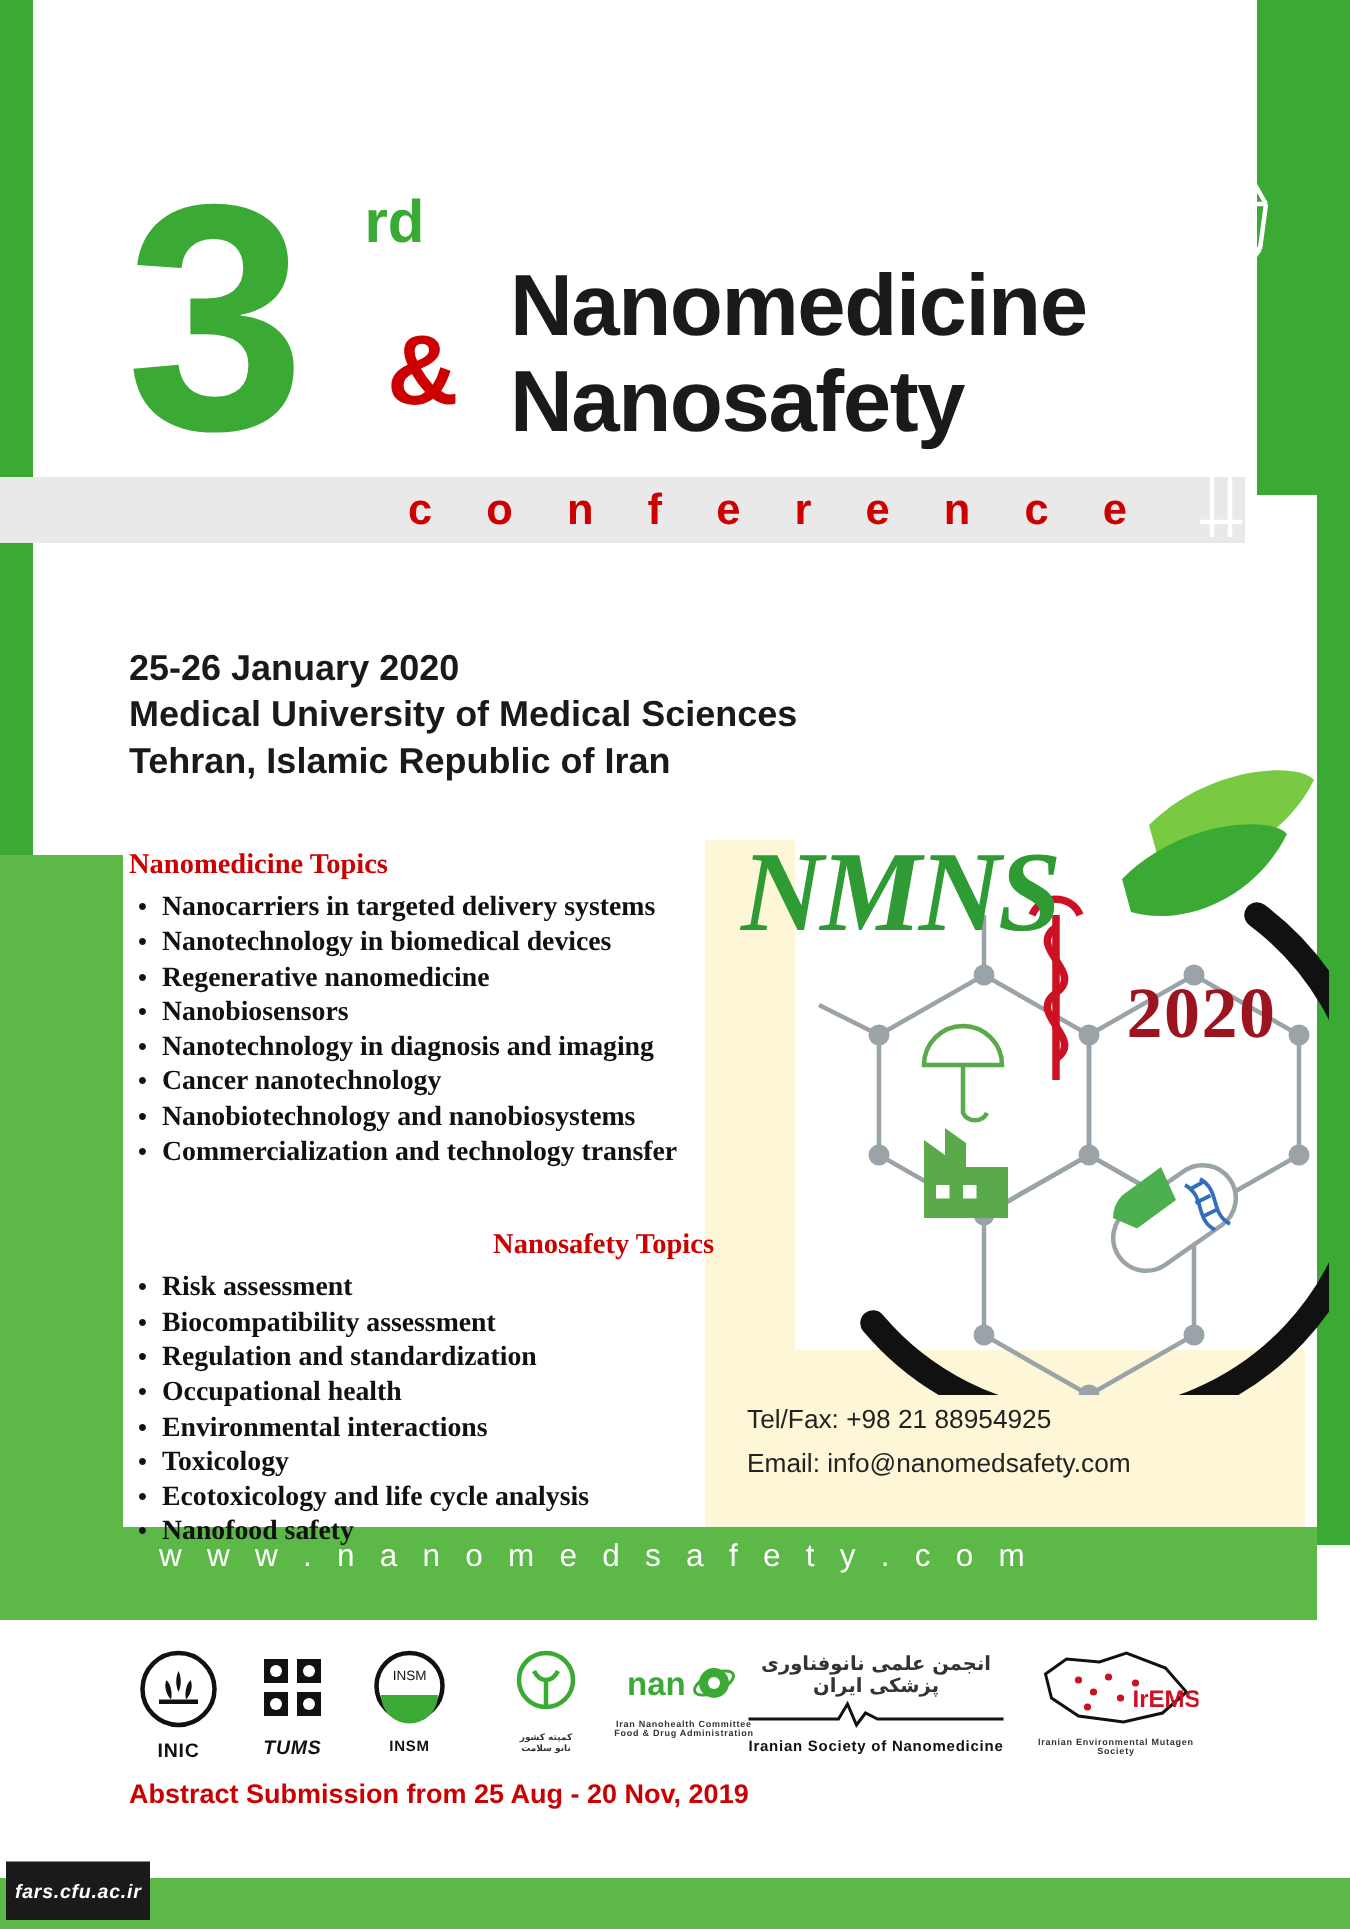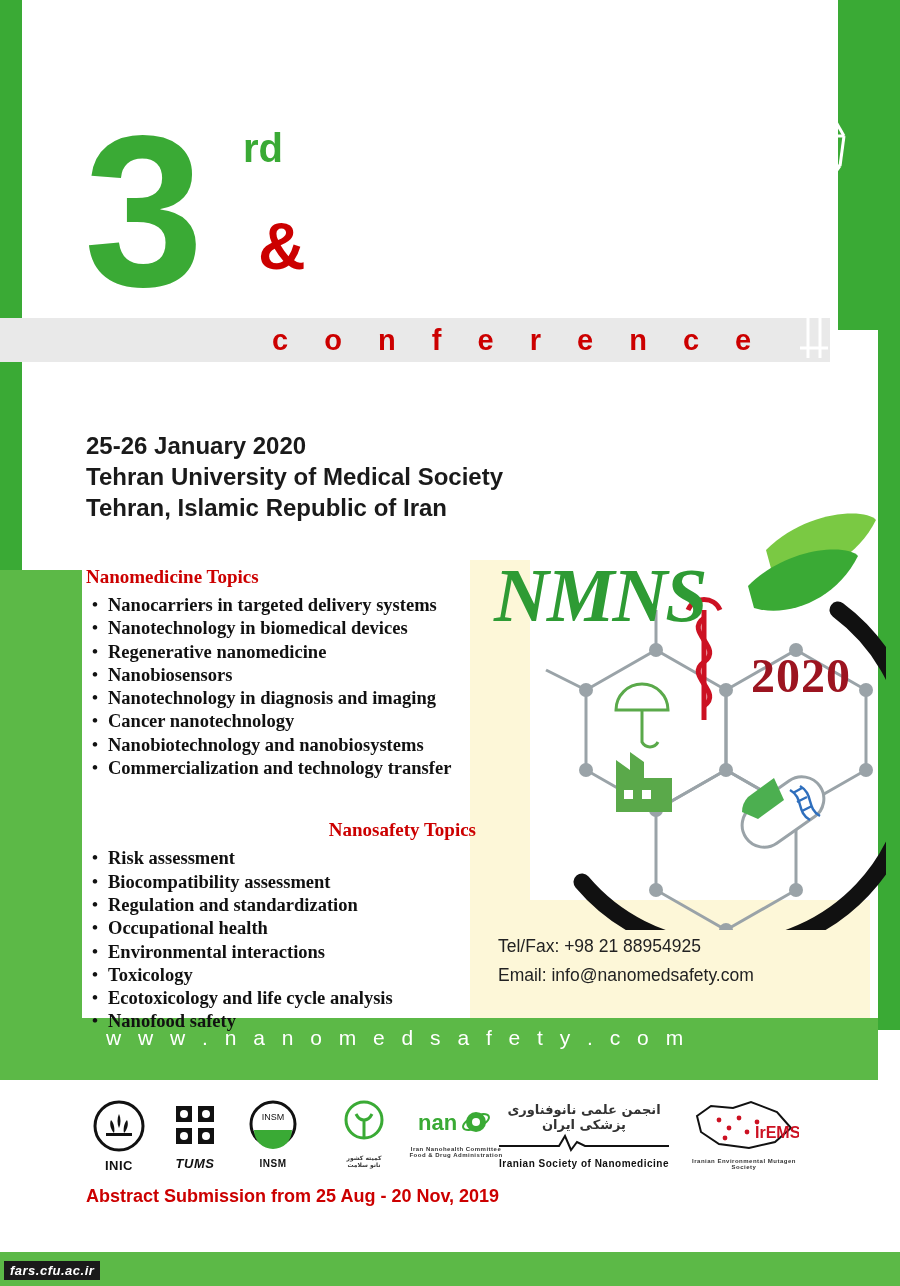--- a/index.html
+++ b/index.html
@@ -282,21 +282,21 @@
 
   
   .watermark {
     position: absolute;
     left: 4px; bottom: 6px;
     background: #1a1a1a;
     color: #ffffff;
     font-size: 13px;
     font-weight: bold;
     font-style: italic;
-    padding: 2px 6px;
+    padding: 12px 6px;
     letter-spacing: 0.5px;
   }
   .persian {
     font-family: "DejaVu Sans", sans-serif;
     direction: rtl;
   }
 </style>
 </head>
 <body>
 
@@ -337,25 +337,29 @@
       <path d="M74 118 L74 148"></path>
       <path d="M44 96 L60 96 L60 104 L44 104 Z"></path>
       <path d="M38 330 L66 330"></path>
     </g>
     <circle cx="52" cy="9" r="4" fill="#ffffff"></circle>
   </svg>
 
   <div class="big-three">3</div>
   <div class="ord">rd</div>
   <div class="amp">&amp;</div>
+  <div class="title-lines">
+    <div class="title-line">Nanomedicine</div>
+    <div class="title-line">Nanosafety</div>
+  </div>
   <div class="conference">c o n f e r e n c e</div>
 
   <div class="venue">
     <div>25-26 January 2020</div>
-    <div>Tehran University of Medical Society</div>
+    <div>Medical University of Medical Sciences</div>
     <div>Tehran, Islamic Republic of Iran</div>
   </div>
 
   <div class="topics">
     <h3>Nanomedicine Topics</h3>
     <ul>
       <li>Nanocarriers in targeted delivery systems</li>
       <li>Nanotechnology in biomedical devices</li>
       <li>Regenerative nanomedicine</li>
       <li>Nanobiosensors</li>

